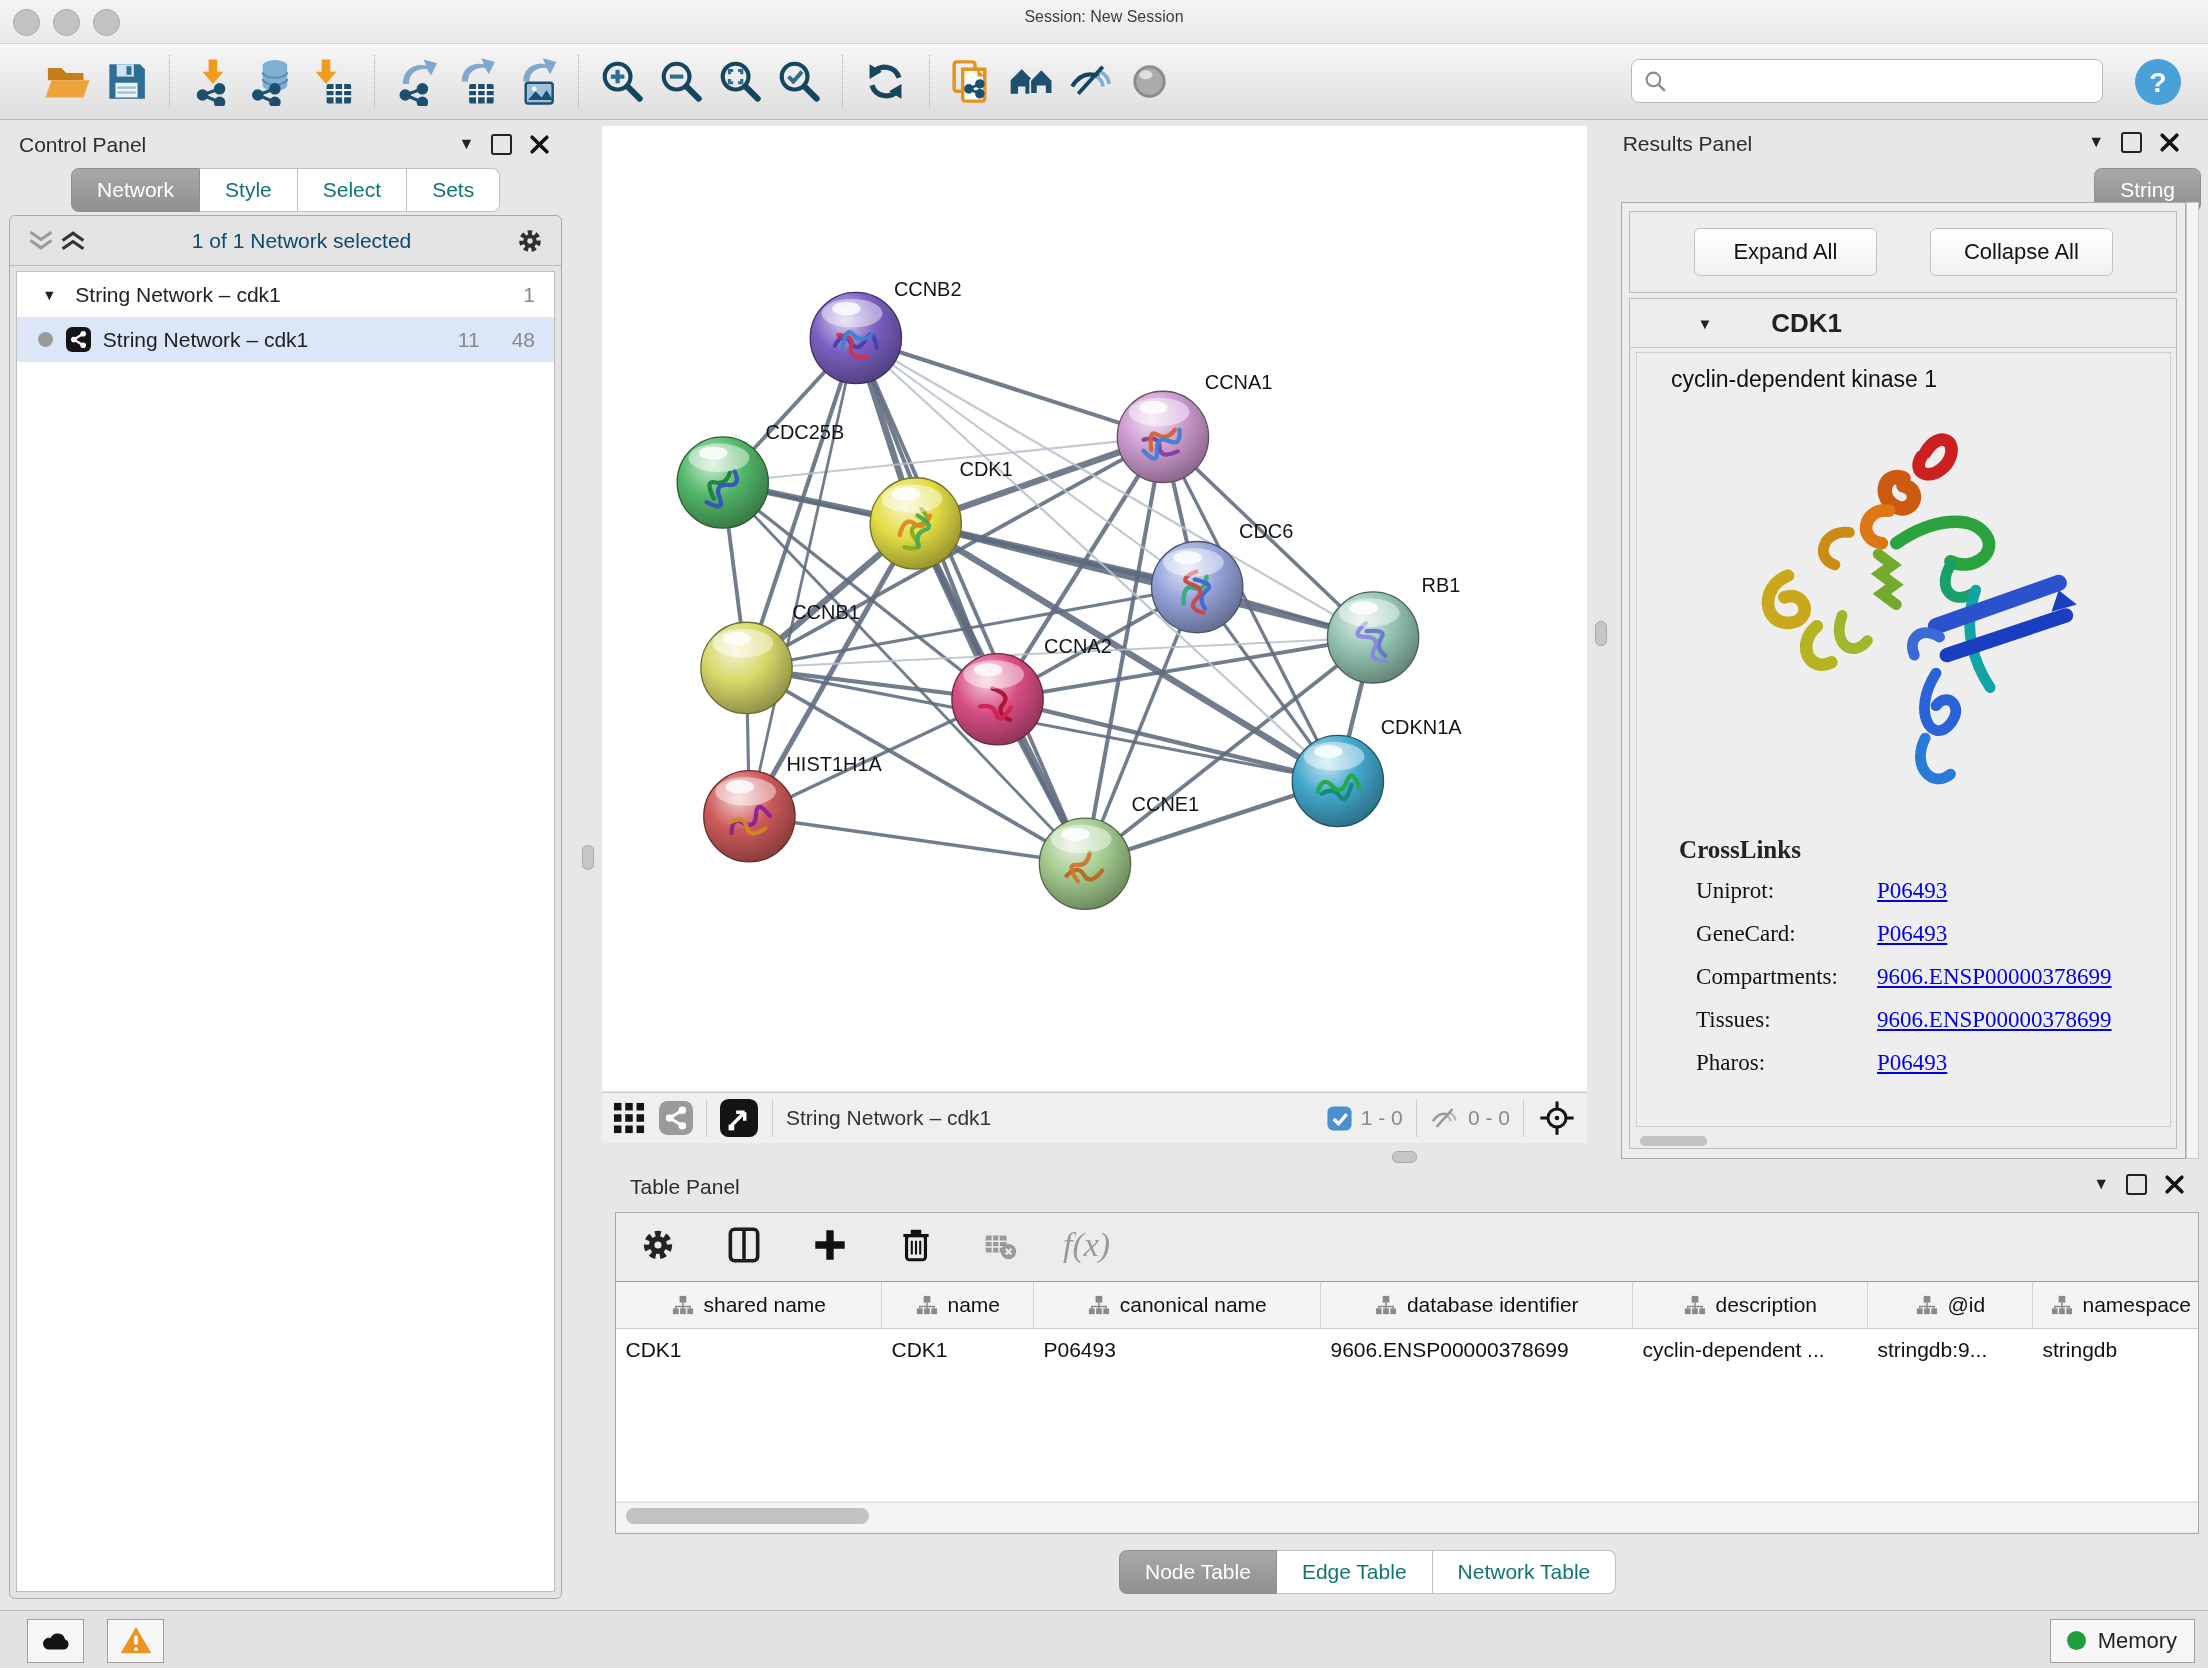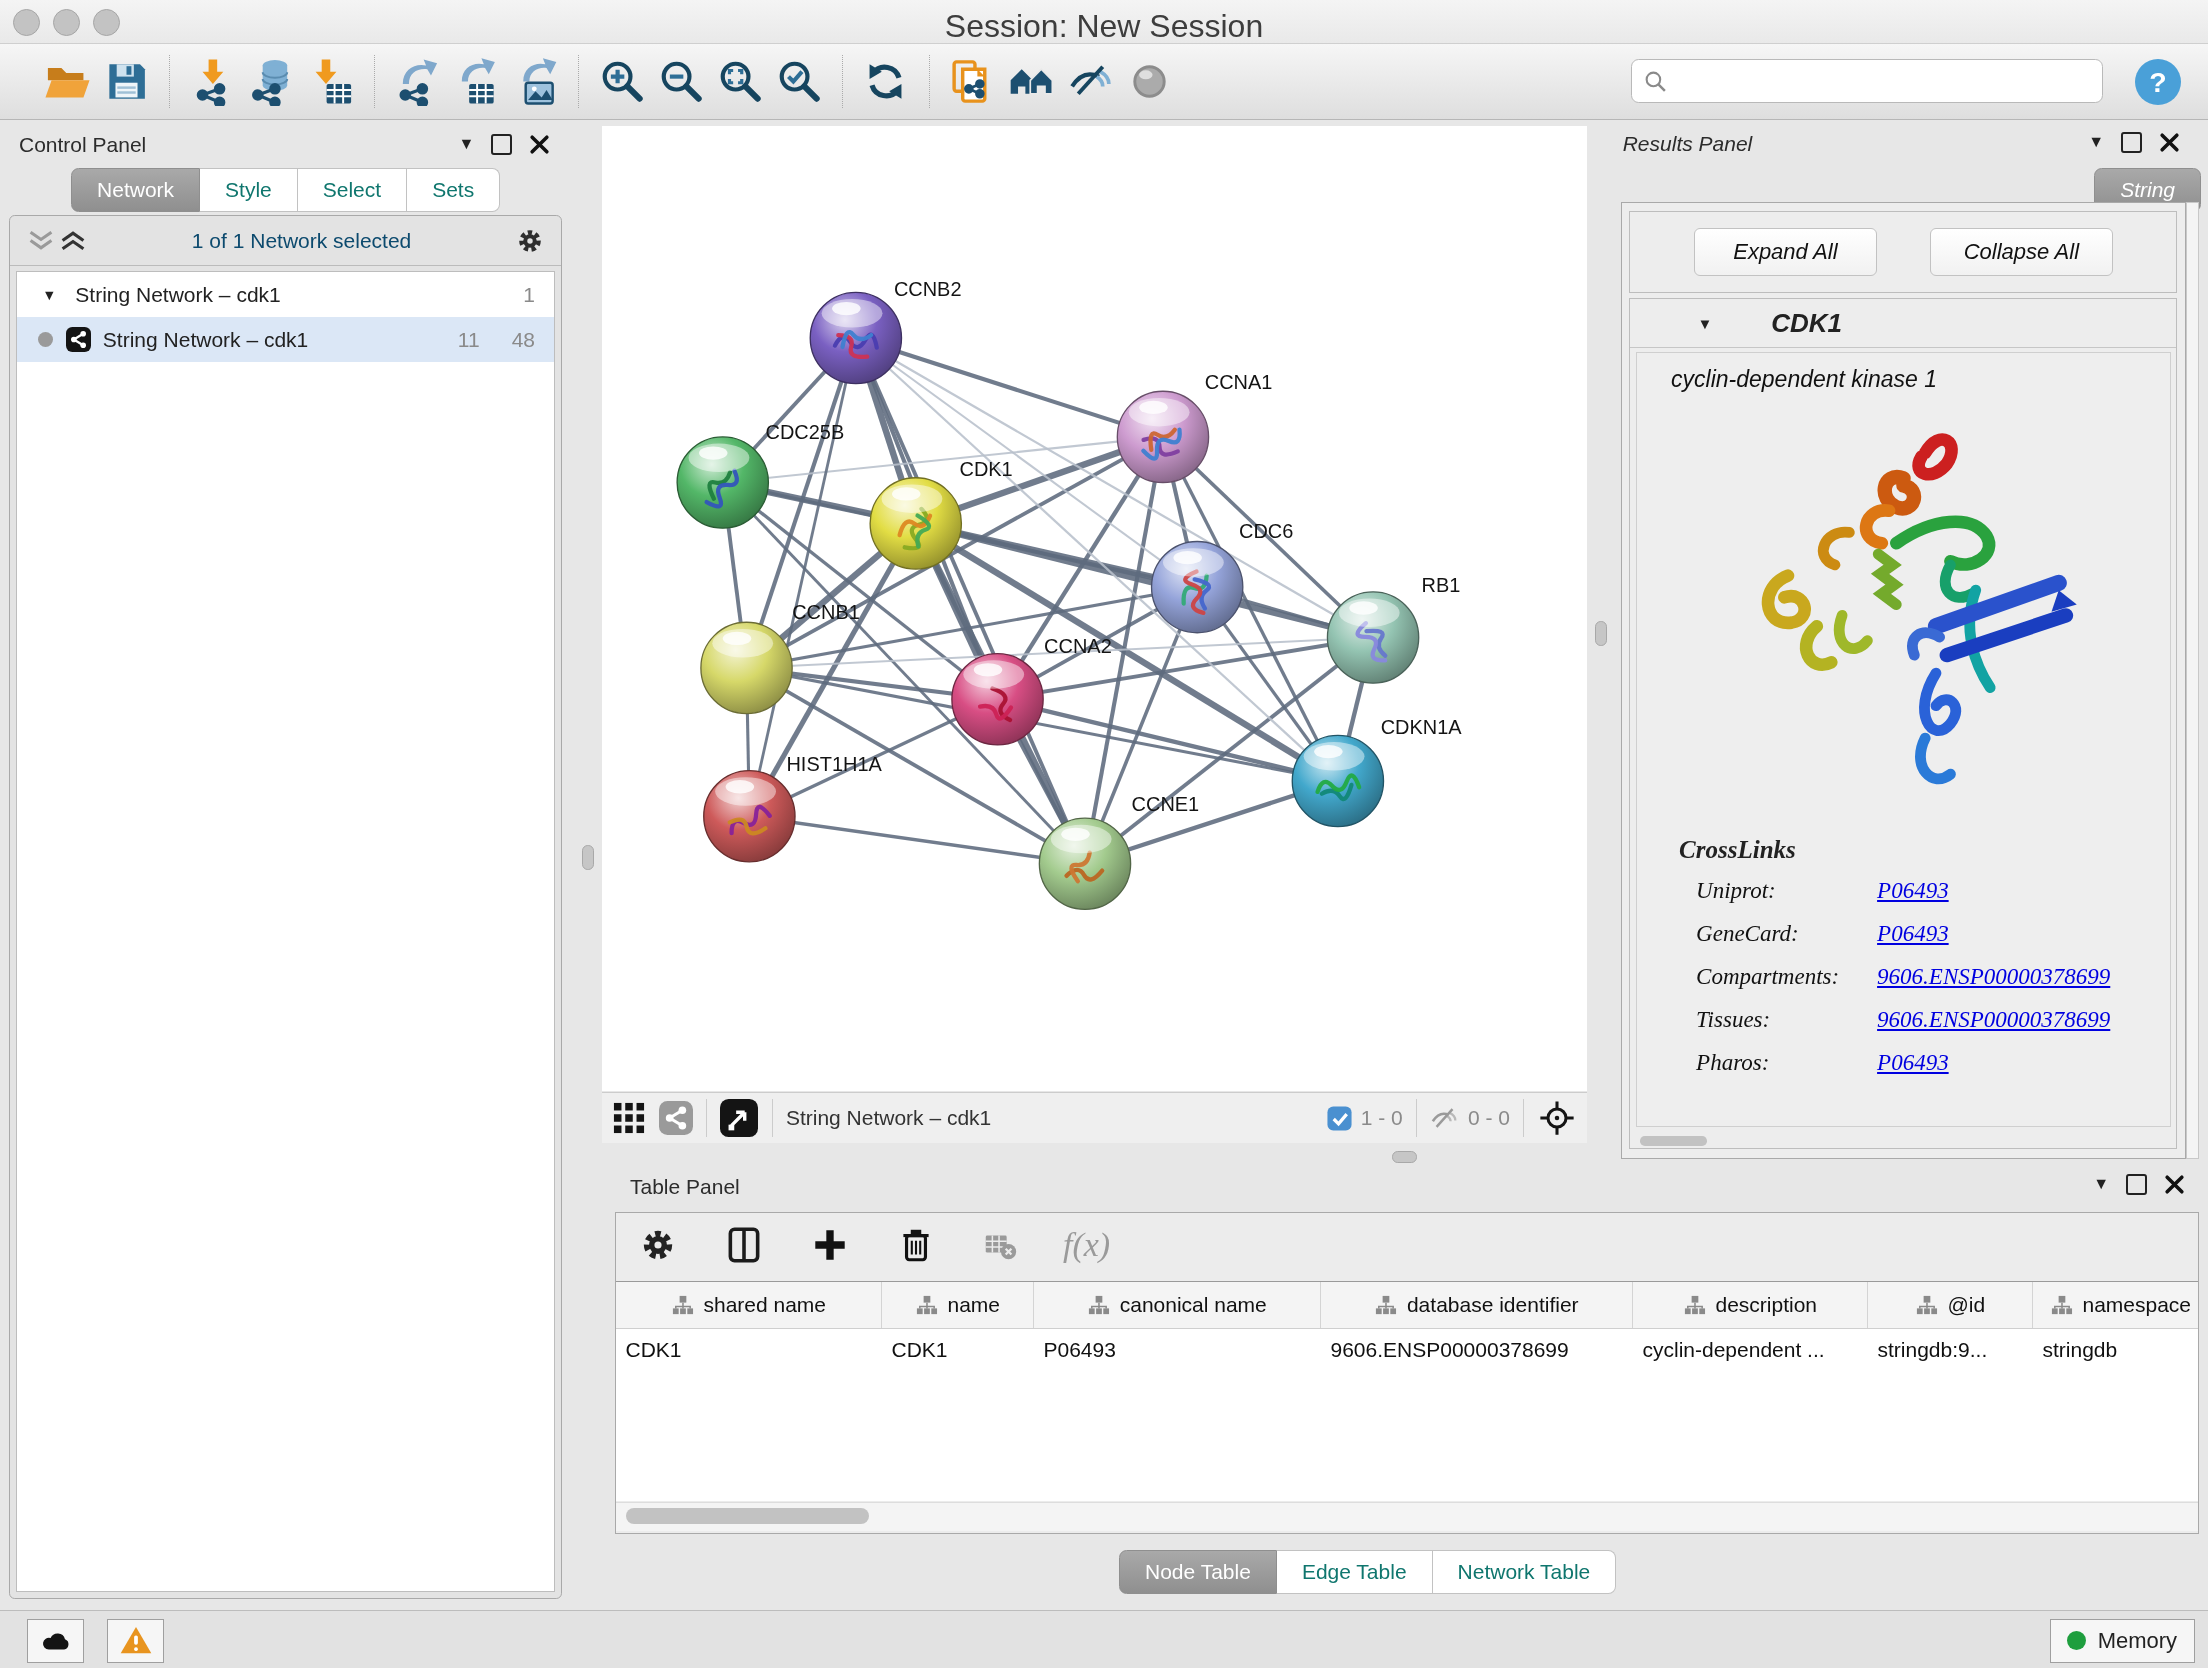--- a/index.html
+++ b/index.html
@@ -4,21 +4,21 @@
 <style>
   html,body{margin:0;padding:0;background:#d8d8d8;font-family:"Liberation Sans",sans-serif;}
   .app{position:relative;width:2208px;height:1668px;background:#e7e7e7;overflow:hidden;
        -webkit-font-smoothing:antialiased;color:#222;}
   
   .titlebar{position:absolute;left:0;top:0;width:100%;height:43px;
     background:linear-gradient(#f4f4f4,#e9e9e9);border-bottom:1px solid #cfcfcf;}
   .tl{position:absolute;top:8.6px;width:25px;height:25px;border-radius:50%;
       background:#c3c3c3;border:1px solid #a6a6a6;}
   .win-title{position:absolute;top:7.6px;left:0;width:100%;text-align:center;
-      font-size:32px;color:#3d3d3d;}
+      font-size:16px;color:#3d3d3d;}
   
   .toolbar{position:absolute;left:0;top:44px;width:100%;height:76px;
     background:linear-gradient(#f6f6f6,#dedede);border-bottom:1px solid #b6b6b6;
     display:flex;align-items:center;padding-left:38px;box-sizing:border-box;}
   .tbtn{width:59px;height:59px;display:flex;align-items:center;justify-content:center;flex:0 0 auto;}
   .tbtn svg{width:49px;height:49px;display:block;}
   .tsep{width:0;height:53px;border-left:1.9px dotted #aaa;margin:0 13.3px;flex:0 0 auto;}
   .searchbox{position:absolute;right:105px;top:15px;width:472px;height:44px;background:#fff;
     border:1px solid #b9b9b9;border-radius:7.6px;display:flex;align-items:center;padding-left:11.4px;box-sizing:border-box;}
   .searchbox input{border:none;outline:none;font-size:21px;flex:1;background:transparent;font-family:inherit;}
@@ -49,21 +49,21 @@
   .net-row .cnt{color:#8a8a8a;}
   .net-row.child{background:#dbe7f6;}
   
   .canvas-wrap{position:absolute;left:602px;top:126px;width:985px;height:965px;background:#fff;}
   .canvas-footer{position:absolute;left:602px;top:1092px;width:985px;height:51px;
      background:#efefef;border-top:1px solid #ccc;display:flex;align-items:center;gap:13.3px;padding:0 11.4px;box-sizing:border-box;}
   .cf-sep{width:0;height:38px;border-left:1px solid #ccc;}
   .cf-title{font-size:21px;color:#333;flex:1;}
   .cf-count{font-size:21px;color:#8a8a8a;display:flex;align-items:center;gap:7.6px;}
   
-  .results-panel{position:absolute;left:1617px;top:124px;width:584px;height:1039px;font-style:italic;}
+  .results-panel{position:absolute;left:1617px;top:124px;width:584px;height:1039px;}
   .rp-head{height:40px;display:flex;align-items:center;}
   .rp-tab{display:flex;justify-content:flex-end;margin-top:3.8px;}
   .rp-tab .tab{border-radius:7.6px;}
   .rp-box{position:absolute;left:3.8px;top:78px;right:15px;bottom:3.8px;border:1px solid #a9a9a9;background:#ededed;}
   .rp-scroll{position:absolute;top:78px;bottom:3.8px;right:1.9px;width:11.4px;background:#f4f4f4;border:1px solid #c8c8c8;}
   .rp-expbox{position:absolute;left:7.6px;right:7.6px;top:7.6px;height:80px;border:1px solid #bdbdbd;background:#ededed;
      display:flex;align-items:center;justify-content:center;gap:53px;}
   .rp-btn{min-width:181px;height:46px;background:linear-gradient(#ffffff,#f1f1f1);border:1px solid #c2c2c2;
      border-radius:6px;display:flex;align-items:center;justify-content:center;font-size:22px;color:#111;}
   .rp-entry{position:absolute;left:7.6px;right:7.6px;top:95px;bottom:9.5px;border:1px solid #bdbdbd;background:#ededed;}

